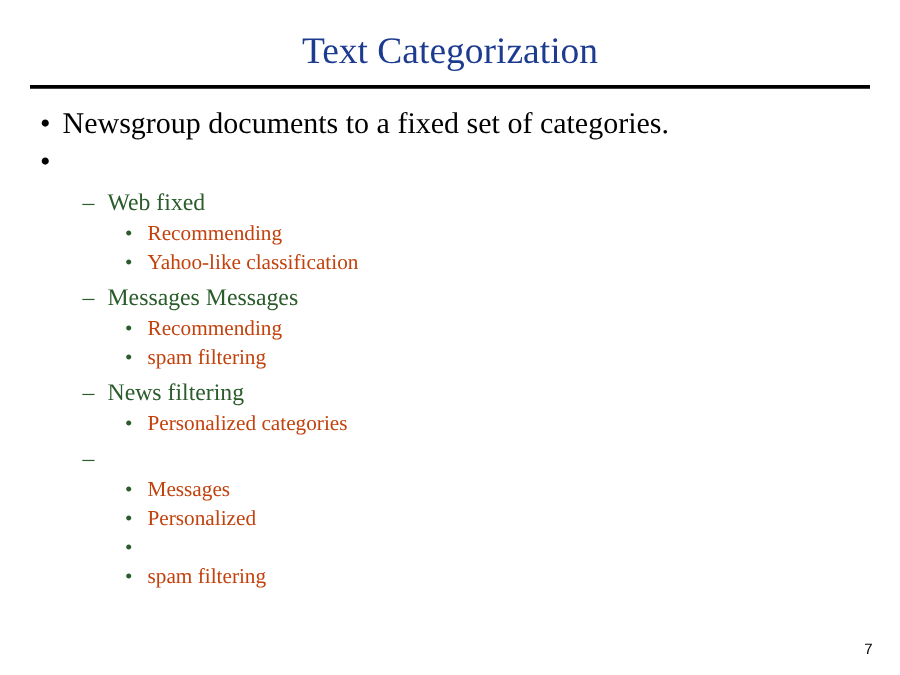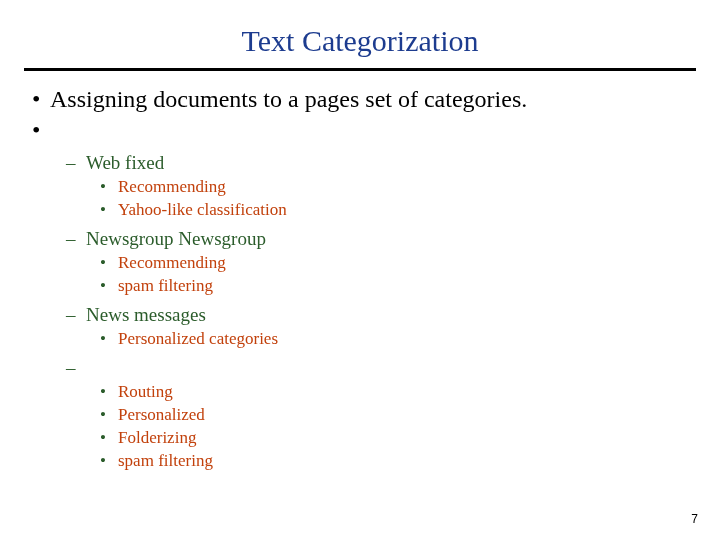--- a/index.html
+++ b/index.html
@@ -94,75 +94,74 @@
 </head>
 <body>
 
 <h1 class="title">Text Categorization</h1>
 <hr class="divider">
 
 <div class="content">
 
   <div class="bullet1-row">
     <div class="bullet1-dot">•</div>
-    <div class="bullet1-text">Assigning documents to a pages set of categories.</div>
+    <div class="bullet1-text">Newsgroup documents to a fixed set of categories.</div>
   </div>
   <div class="bullet1-row">
     <div class="bullet1-dot">•</div>
   </div>
 
   <div class="sub1-row">
     <div class="sub1-dash">–</div>
     <div class="sub1-text">Web fixed</div>
   </div>
   <div class="sub2-row">
     <div class="sub2-dot">•</div>
     <div class="sub2-text">Recommending</div>
   </div>
   <div class="sub2-row">
     <div class="sub2-dot">•</div>
     <div class="sub2-text">Yahoo-like classification</div>
   </div>
 
   <div class="sub1-row">
     <div class="sub1-dash">–</div>
-    <div class="sub1-text">Newsgroup Newsgroup</div>
+    <div class="sub1-text">Messages Messages</div>
   </div>
   <div class="sub2-row">
     <div class="sub2-dot">•</div>
     <div class="sub2-text">Recommending</div>
   </div>
   <div class="sub2-row">
     <div class="sub2-dot">•</div>
     <div class="sub2-text">spam filtering</div>
   </div>
 
   <div class="sub1-row">
     <div class="sub1-dash">–</div>
-    <div class="sub1-text">News messages</div>
+    <div class="sub1-text">News filtering</div>
   </div>
   <div class="sub2-row">
     <div class="sub2-dot">•</div>
     <div class="sub2-text">Personalized categories</div>
   </div>
 
   <div class="sub1-row">
     <div class="sub1-dash">–</div>
   </div>
   <div class="sub2-row">
     <div class="sub2-dot">•</div>
-    <div class="sub2-text">Routing</div>
+    <div class="sub2-text">Messages</div>
   </div>
   <div class="sub2-row">
     <div class="sub2-dot">•</div>
     <div class="sub2-text">Personalized</div>
   </div>
   <div class="sub2-row">
     <div class="sub2-dot">•</div>
-    <div class="sub2-text">Folderizing</div>
   </div>
   <div class="sub2-row">
     <div class="sub2-dot">•</div>
     <div class="sub2-text">spam filtering</div>
   </div>
 
 </div>
 
 <div class="page-number">7</div>
 

